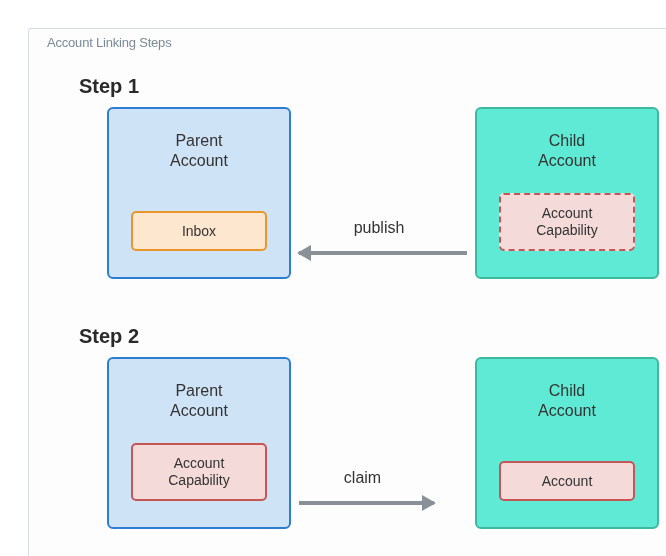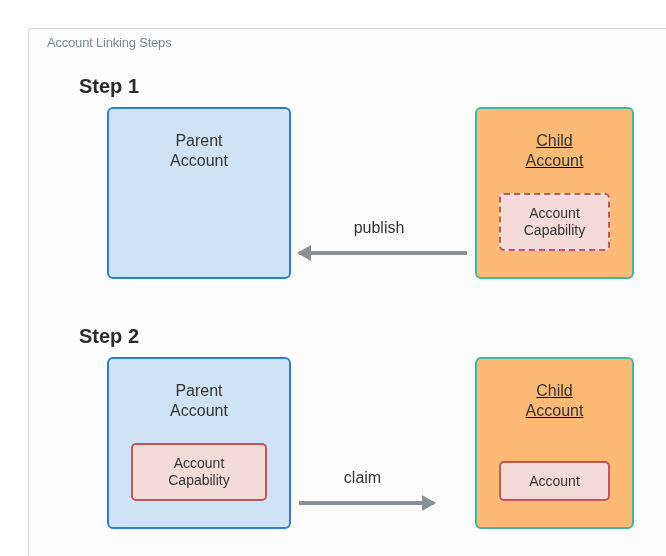--- a/index.html
+++ b/index.html
@@ -49,25 +49,24 @@
     border-radius: 6px;
     text-align: center;
   }
   .parent-box {
     background: #cfe3f7;
     border: 2px solid #2d7dd2;
     width: 184px;
     height: 172px;
   }
   .child-box {
-    background: #fdba74;
+    background: #5eead4;
     border: 2px solid #3fb8a0;
-    width: 159px;
+    width: 184px;
     height: 172px;
-    text-decoration: underline;
   }
   .box-title {
     font-size: 16px;
     color: #333;
     font-weight: 400;
     line-height: 1.25;
     padding-top: 14px;
   }
   .inner {
     position: absolute;
@@ -160,20 +159,21 @@
 <body>
 
 <div class="panel">
   <div class="panel-title">Account Linking Steps</div>
   <div class="content">
 
     <div class="step-label step1-label">Step 1</div>
 
     <div class="box parent-box s1-parent">
       <div class="box-title">Parent<br>Account</div>
+      <div class="inner inbox">Inbox</div>
     </div>
 
     <div class="box child-box s1-child">
       <div class="box-title">Child<br>Account</div>
       <div class="inner cap-dashed">Account<br>Capability</div>
     </div>
 
     <div class="arrow-wrap arrow1">
       <div class="arrow-label">publish</div>
       <div class="arrow-line"></div>

